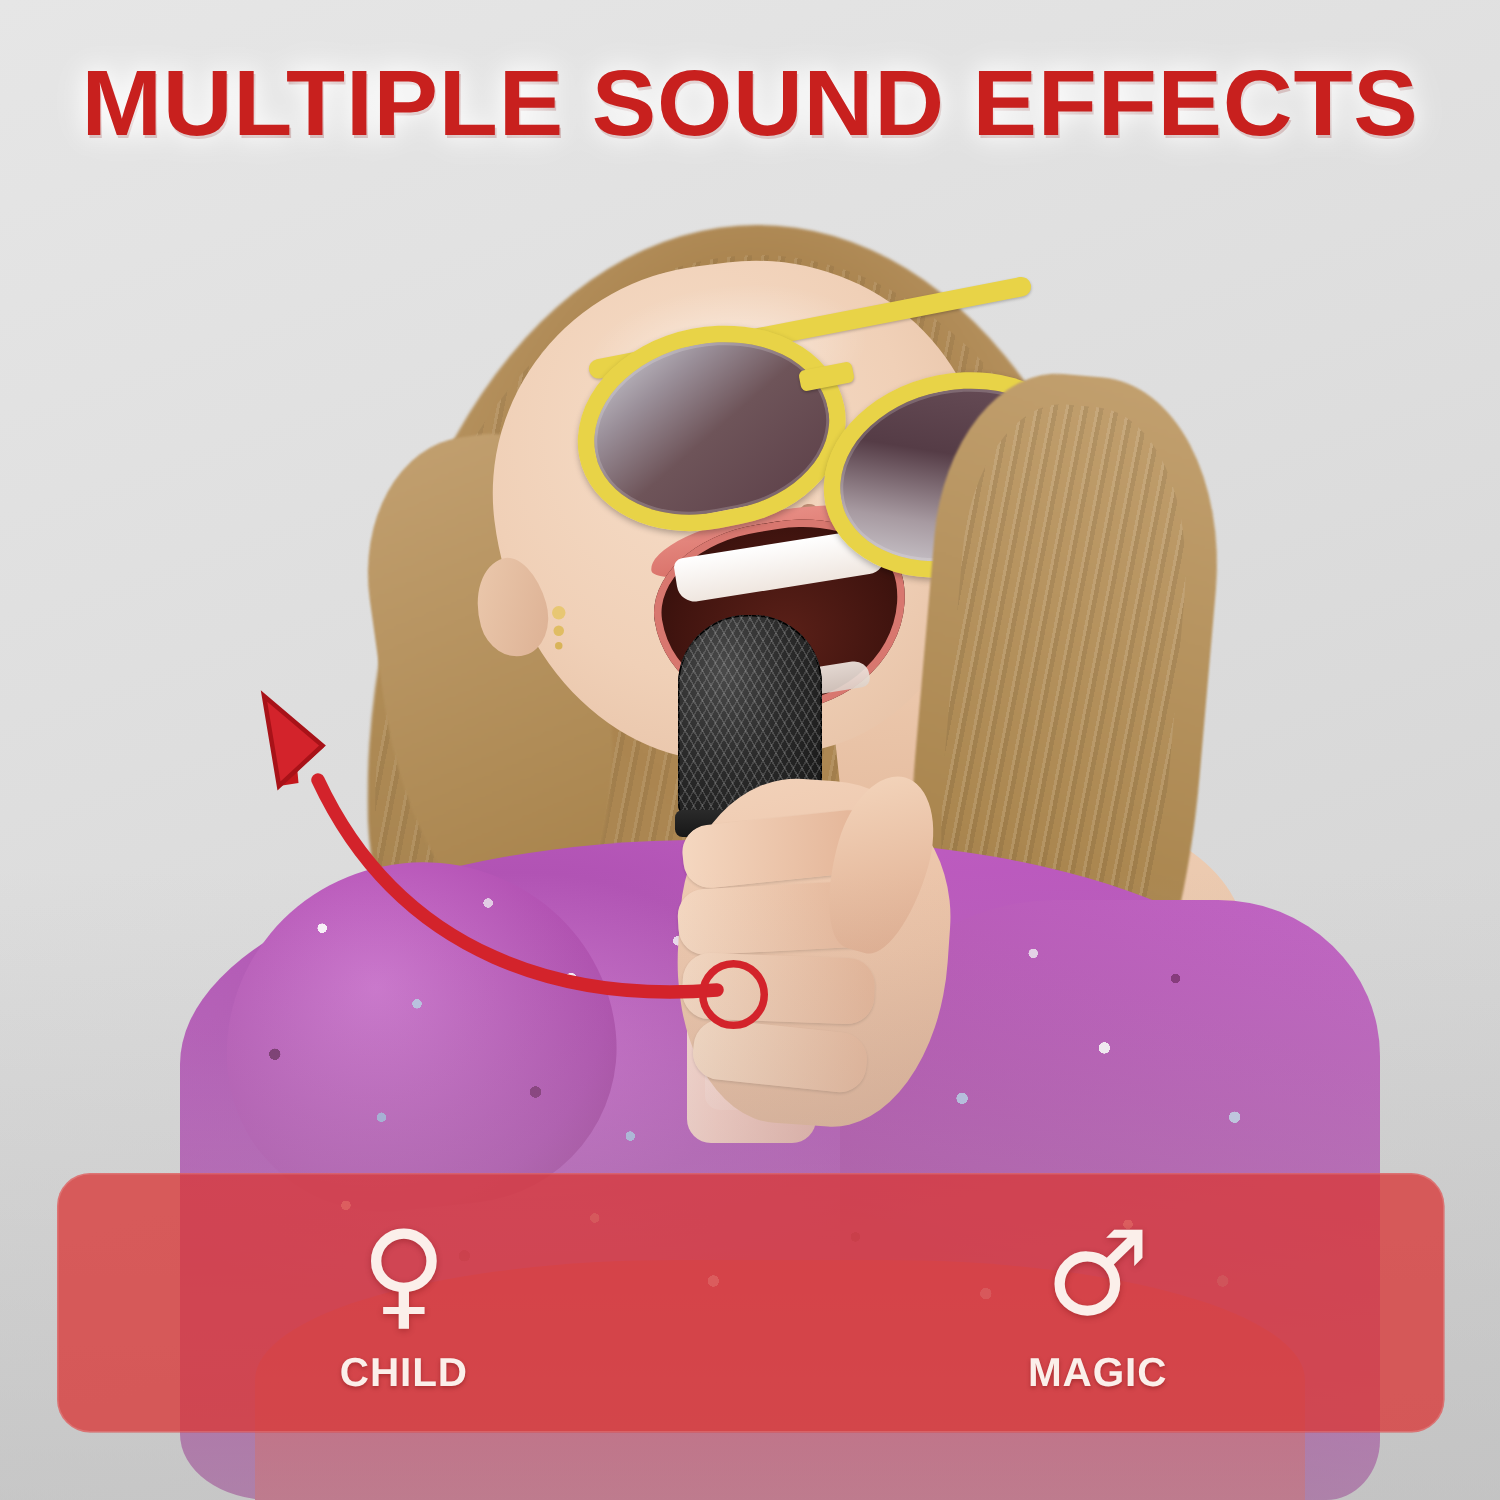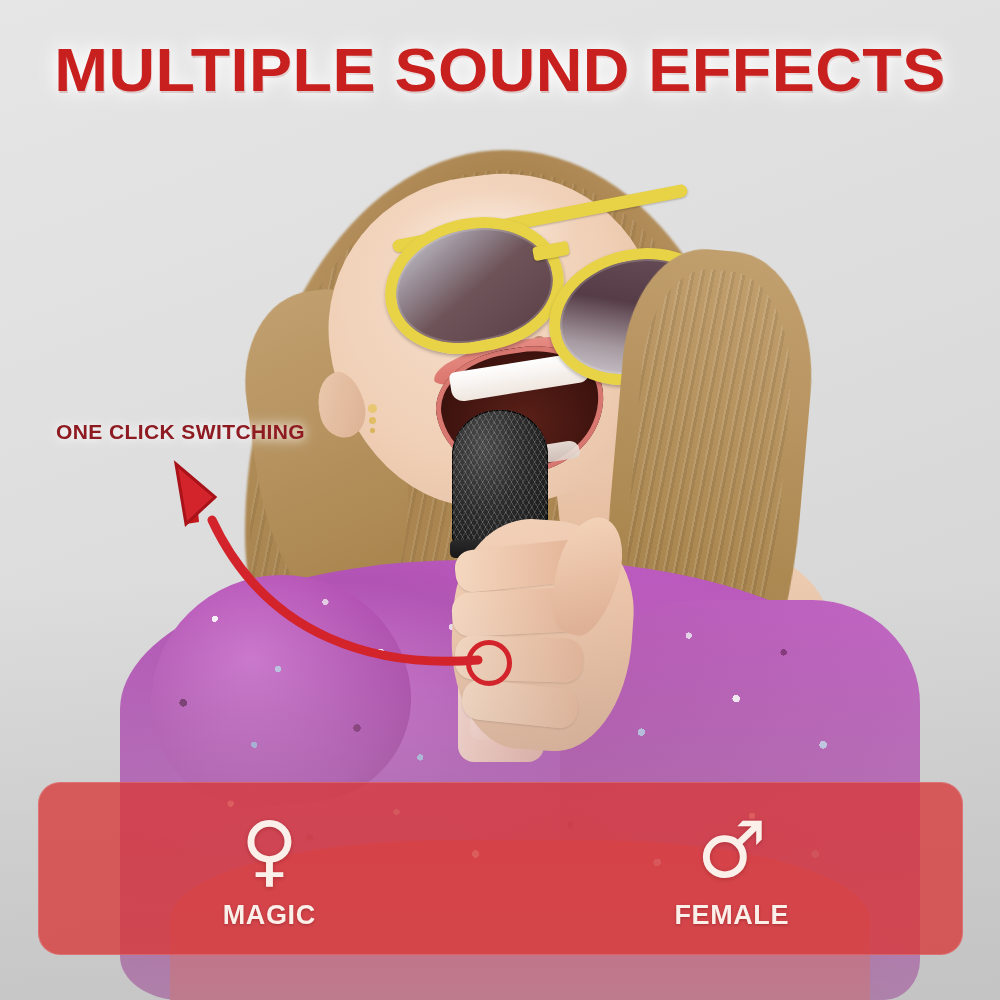--- a/index.html
+++ b/index.html
@@ -263,41 +263,40 @@
     <div class="finger f2"></div>
     <div class="finger f3"></div>
     <div class="finger f4"></div>
     <div class="thumb"></div>
 
     <div class="floor"></div>
   </div>
 
   <div class="title">MULTIPLE SOUND EFFECTS</div>
 
-  <div class="ann-label">ONE CLICK SWITCHING</div>
 
   <svg class="arrow-svg" viewBox="0 0 1000 1000">
     <path d="M 478 660 C 380 668, 268 640, 212 520" fill="none" stroke="#D3232B" stroke-width="9" stroke-linecap="round"></path>
     <polygon points="176,464 216,498 205,508 197,500 199,522 186,524" fill="#C3171C"></polygon>
     <polygon points="176,464 215,497 186,524" fill="#D3232B" stroke="#A81218" stroke-width="3"></polygon>
   </svg>
   <div class="mic-hl"></div>
 
   <div class="featbar">
 
     <div class="feat">
       <span class="ic">
         <span class="glyph">♀</span>
       </span>
-      <span class="lbl">MAGIC</span>
+      <span class="lbl">CHILD</span>
     </div>
 
     <div class="feat">
       <span class="ic">
         <span class="glyph">♂</span>
       </span>
-      <span class="lbl">FEMALE</span>
+      <span class="lbl">MAGIC</span>
     </div>
 
 
 
   </div>
 </div>
 
 </body></html>

